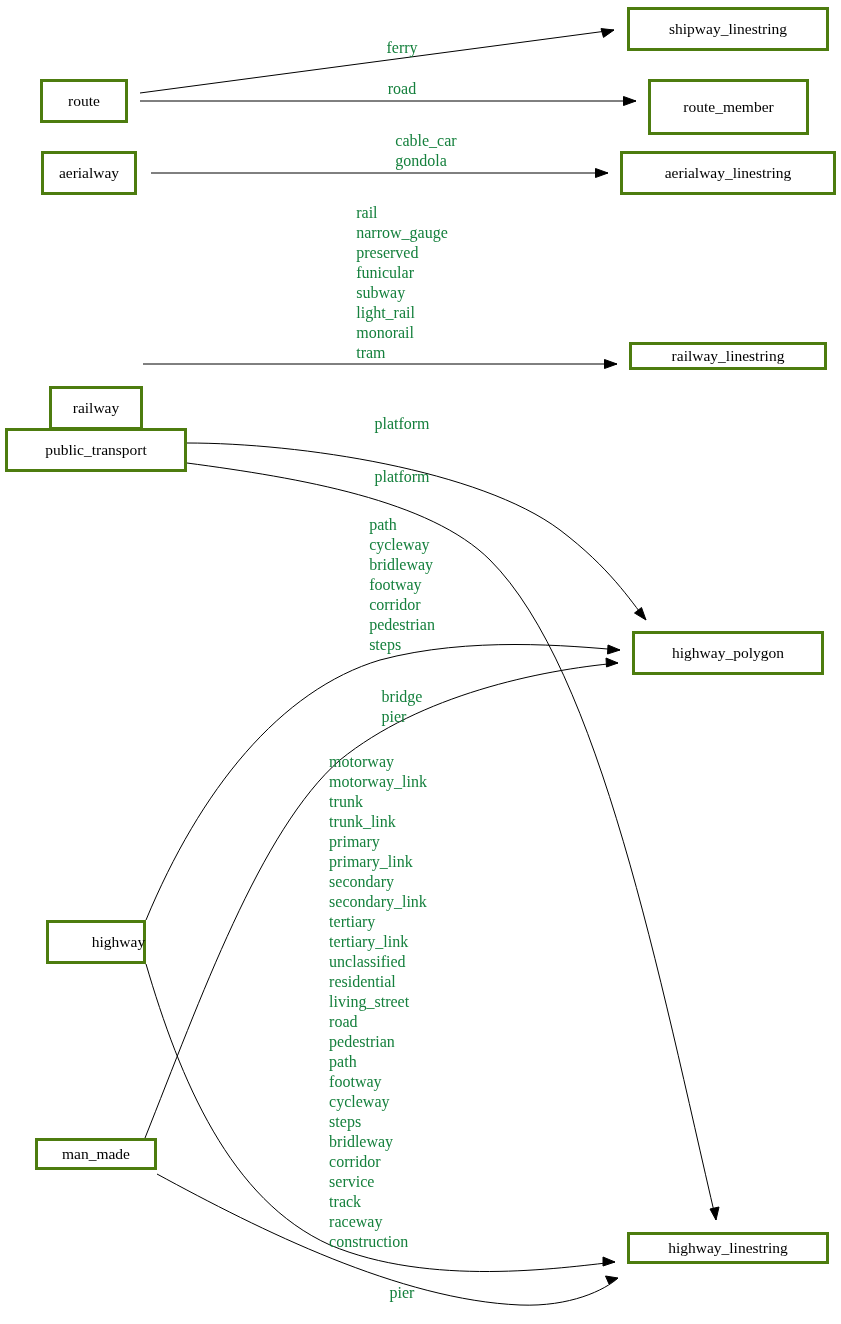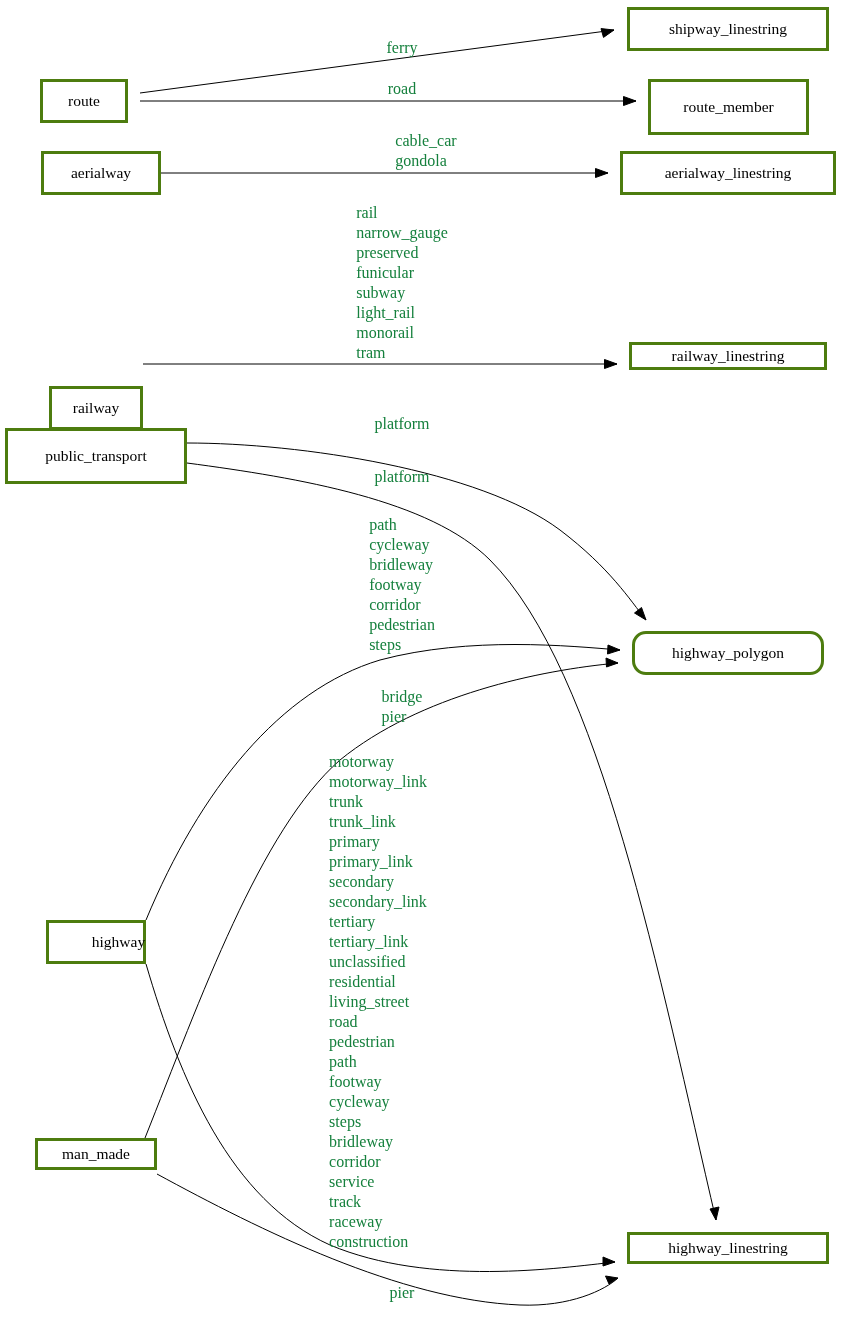--- a/index.html
+++ b/index.html
@@ -119,22 +119,22 @@
 bridleway
 corridor
 service
 track
 raceway
 construction</div>
     <div class="edge-label" style="left: 402px; top: 1283px;">pier</div>
     <div class="node" style="left: 40px; top: 79px; width: 88px; height: 44px;">route</div>
     <div class="node" style="left: 627px; top: 7px; width: 202px; height: 44px;">shipway_linestring</div>
     <div class="node" style="left: 648px; top: 79px; width: 161px; height: 56px;">route_member</div>
-    <div class="node" style="left: 41px; top: 151px; width: 120px; height: 44px;">aerialway</div>
+    <div class="node" style="left: 41px; top: 151px; width: 96px; height: 44px;">aerialway</div>
     <div class="node" style="left: 620px; top: 151px; width: 216px; height: 44px;">aerialway_linestring</div>
     <div class="node" style="left: 49px; top: 342px; width: 94px; height: 44px; margin-top: 44px;">railway</div>
     <div class="node" style="left: 629px; top: 342px; width: 198px; height: 28px;">railway_linestring</div>
-    <div class="node" style="left: 5px; top: 428px; width: 182px; height: 56px;">public_transport</div>
-    <div class="node" style="left: 632px; top: 631px; width: 192px; height: 44px; border-radius: 14px;">highway_polygon</div>
+    <div class="node" style="left: 5px; top: 428px; width: 182px; height: 44px;">public_transport</div>
+    <div class="node" style="left: 632px; top: 631px; width: 192px; height: 44px;">highway_polygon</div>
     <div class="node" style="left: 46px; top: 920px; width: 100px; height: 44px; padding-left: 45px;">highway</div>
     <div class="node" style="left: 35px; top: 1138px; width: 122px; height: 32px;">man_made</div>
     <div class="node" style="left: 627px; top: 1232px; width: 202px; height: 32px;">highway_linestring</div>
   </div>
 
 </body></html>

